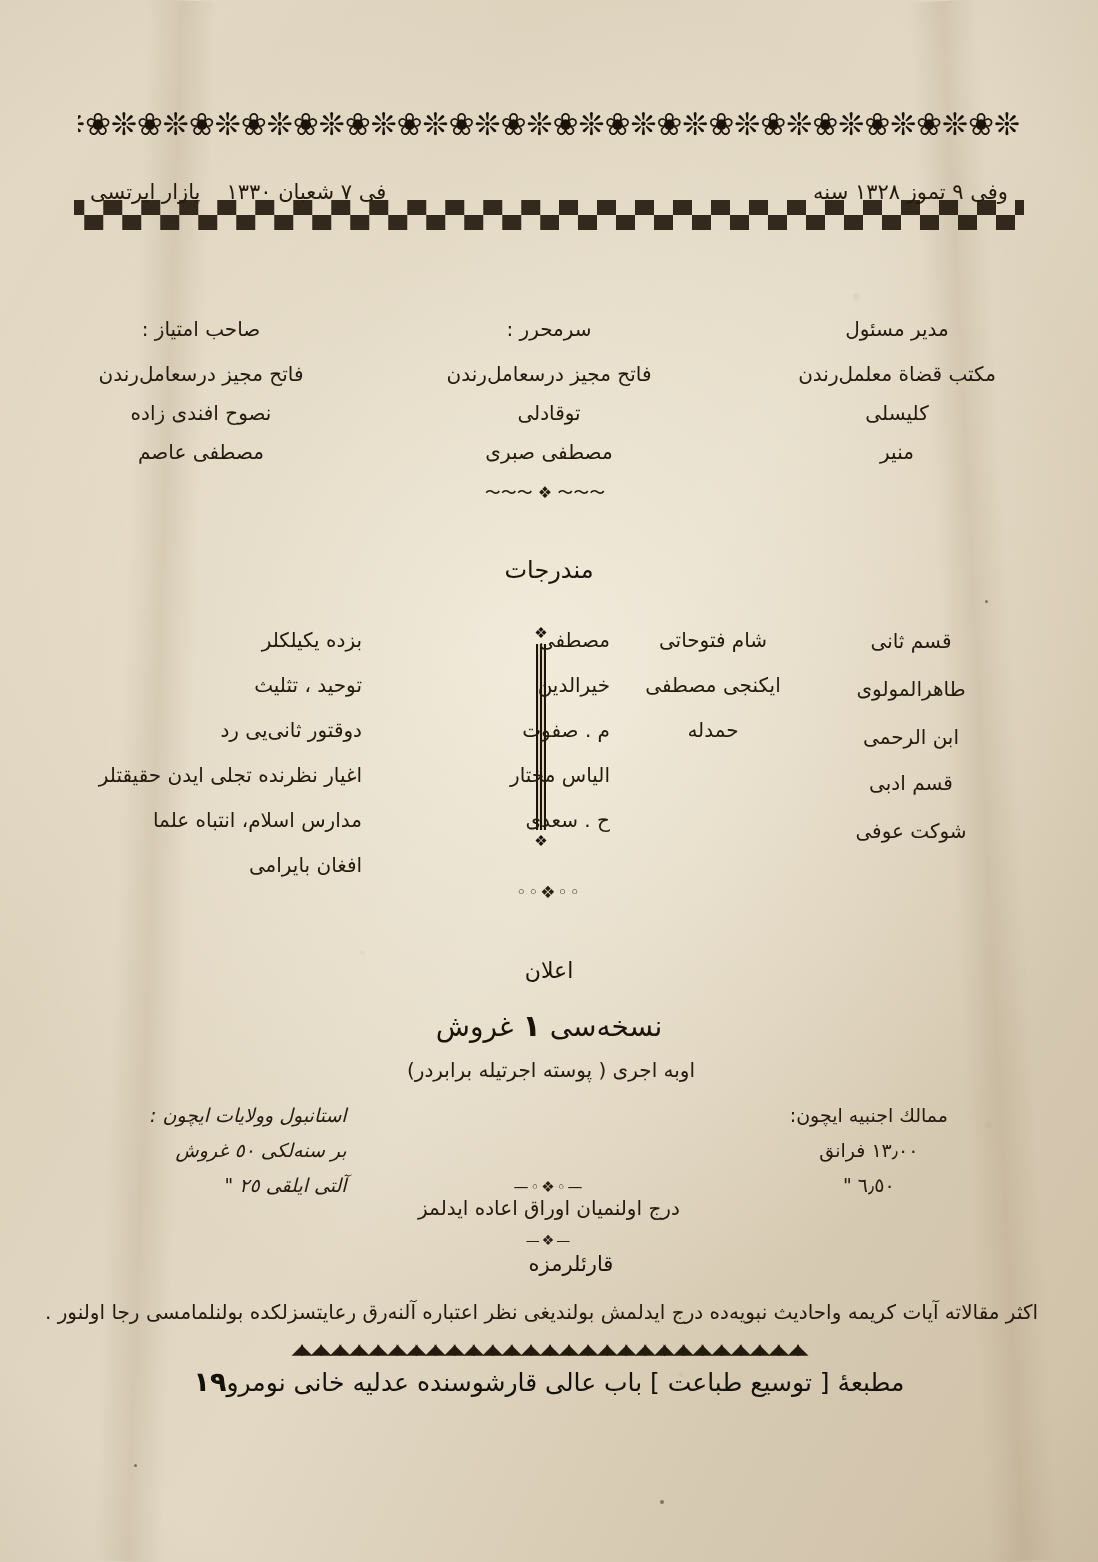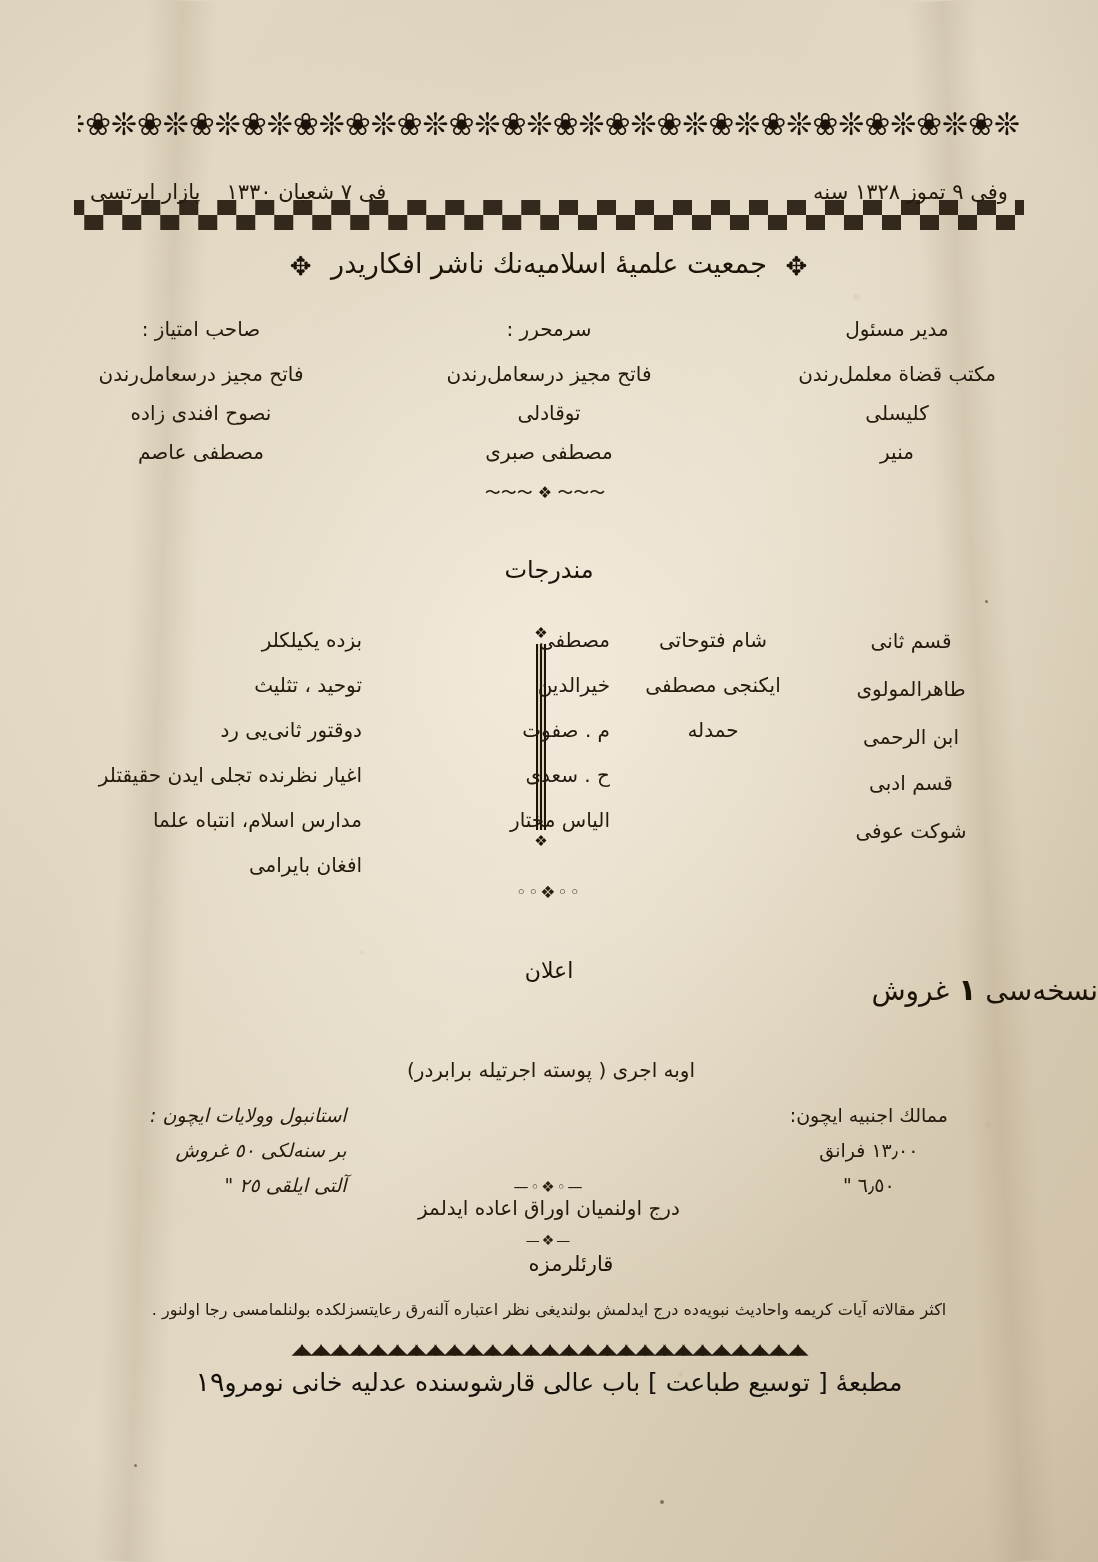--- a/index.html
+++ b/index.html
@@ -189,22 +189,22 @@
   .orn-1 { top: 882px; }
   .orn-2 { top: 1178px; font-size: 15px; }
   .orn-3 { top: 1232px; font-size: 14px; }
 
   
   .ilan {
     position: absolute; left: 0; right: 0; top: 958px;
     text-align: center; font-size: 22px; color: #1d1409;
   }
   .price {
-    position: absolute; left: 0; right: 0; top: 972px;
-    text-align: right; font-size: 28px; color: #1b1308;
+    position: absolute; left: 0; right: 0; top: 1008px;
+    text-align: center; font-size: 28px; color: #1b1308;
   }
   .price .num { font-size: 30px; font-weight: bold; }
   .price-note {
     position: absolute; left: 4px; right: 0; top: 1058px;
     text-align: center; font-size: 20px; color: #241a0d;
   }
 
   .subs {
     position: absolute; left: 150px; right: 150px; top: 1098px;
     display: flex; justify-content: space-between;
@@ -218,35 +218,35 @@
   .returned {
     position: absolute; left: 0; right: 0; top: 1196px;
     text-align: center; font-size: 20px; color: #241a0d;
   }
   .readers {
     position: absolute; left: 0; right: 0; top: 1252px;
     text-align: center; font-size: 21px; color: #1d1409; margin-left: 44px;
   }
   .note {
     position: absolute; left: 60px; right: 60px; top: 1300px;
-    text-align: center; font-size: 16px; color: #241a0d;
+    text-align: center; font-size: 20px; color: #241a0d;
     white-space: nowrap;
   }
 
   .zigzag {
     position: absolute; left: 225px; right: 225px; top: 1340px;
     height: 18px; overflow: hidden; white-space: nowrap;
     font-size: 15px; line-height: 18px; color: #241a0d; letter-spacing: -2px;
     text-align: center;
   }
   .imprint {
     position: absolute; left: 0; right: 0; top: 1366px;
     text-align: center; font-size: 25px; color: #14100a;
   }
-  .imprint .num { font-size: 27px; font-weight: normal; }
+  .imprint .num { font-size: 27px; font-weight: bold; }
   .speck {
     position: absolute;
     width: 4px; height: 4px; border-radius: 50%;
     background: rgba(60,44,24,0.55);
   }
 </style>
 </head>
 <body>
 
 <div class="paper"></div>
@@ -260,25 +260,20 @@
   <div class="hdr-date-row">
     <div class="left">وفى ٩ تموز ١٣٢٨ سنه</div>
     <div class="right">
       <span>فى ٧ شعبان ١٣٣٠</span>
       <span>پازار ايرتسى</span>
     </div>
   </div>
 
   <div class="rule-band">▞▚▞▚▞▚▞▚▞▚▞▚▞▚▞▚▞▚▞▚▞▚▞▚▞▚▞▚▞▚▞▚▞▚▞▚▞▚▞▚▞▚▞▚▞▚▞▚▞▚▞▚▞▚▞▚▞▚▞▚▞▚▞▚</div>
 
-  <div class="masthead">
-    <span class="deco">✥</span>
-    <span>جمعيت علميۀ اسلاميه‌نك ناشر افكاريدر</span>
-    <span class="deco">✥</span>
-  </div>
 
   <div class="staff">
     <div class="col">
       <div class="role">مدير مسئول</div>
       <div>مكتب قضاة معلمل‌رندن</div>
       <div>كليسلى</div>
       <div>منير</div>
     </div>
     <div class="col">
       <div class="role">سرمحرر :</div>
@@ -317,22 +312,22 @@
     <div class="c-col third">
       <div>شام فتوحاتى</div>
       <div>ايكنجى مصطفى</div>
       <div>حمدله</div>
     </div>
 
     <div class="c-col second">
       <div>مصطفى</div>
       <div>خيرالدين</div>
       <div>م . صفوت</div>
+      <div>الياس مختار</div>
       <div>ح . سعدى</div>
-      <div>الياس مختار</div>
     </div>
 
     <div class="c-col first">
       <div>بزده يكيلكلر</div>
       <div>توحيد ، تثليث</div>
       <div>دوقتور ثانى‌يى رد</div>
       <div>اغيار نظرنده تجلى ايدن حقيقتلر</div>
       <div>مدارس اسلام، انتباه علما</div>
       <div>افغان بايرامى</div>
     </div>

